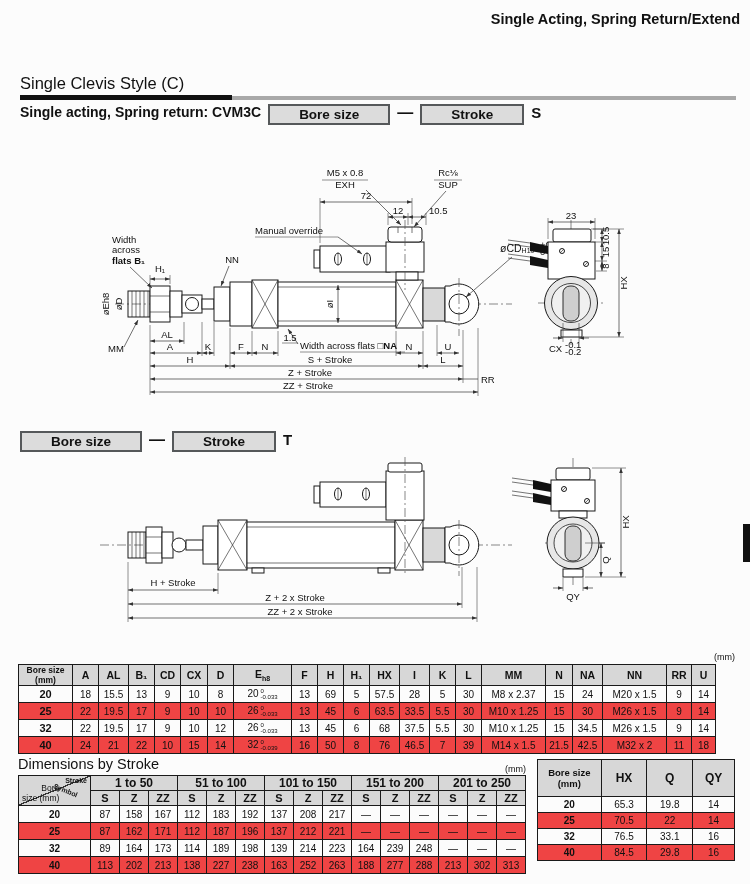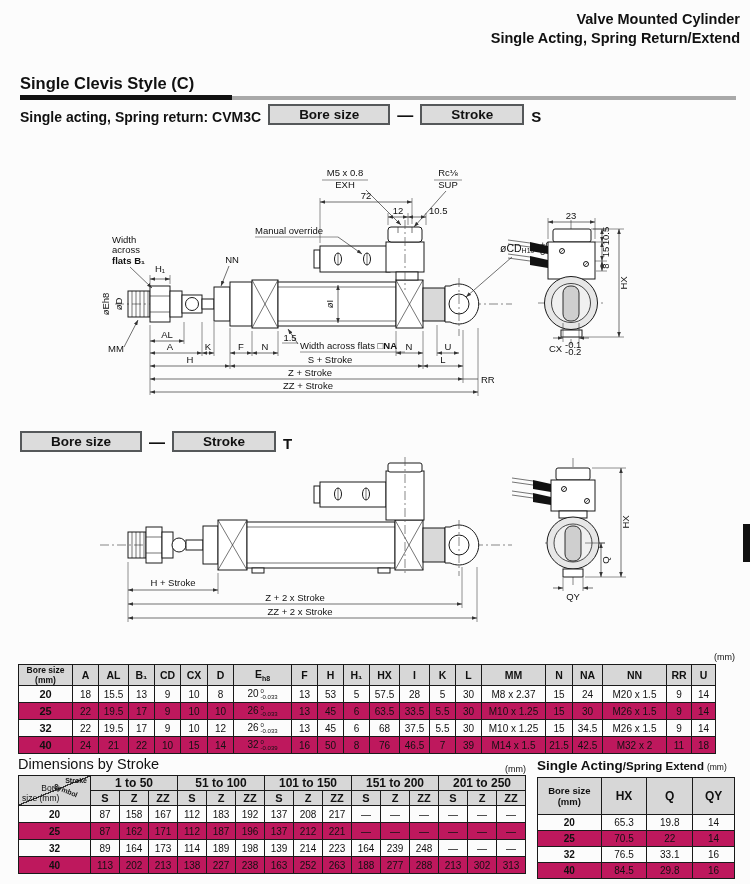--- a/index.html
+++ b/index.html
@@ -7,27 +7,27 @@
 
   
   .hdr{position:absolute;top:10px;right:10px;display:flex;align-items:flex-end;gap:9px}
   .hdr-sub{text-align:right;font-weight:bold;font-size:14.5px;line-height:1.3}
   .series{font-style:italic;font-weight:bold;line-height:.85;white-space:nowrap}
   .series .s1{font-size:24px}
   .series .s2{font-size:35px;letter-spacing:-1px}
 
   
   .sec{position:absolute;left:20px;top:74px;width:716px}
-  .sec-title{font-weight:bold;font-size:16.5px}
+  .sec-title{font-weight:normal;font-size:16.5px}
   .sec-bar{display:flex;align-items:flex-end;margin-top:2px}
   .sec-bar .b1{width:212px;height:5px;background:#111}
   .sec-bar .b2{flex:1;height:4px;background:#a9a9a9}
 
   
-  .order{position:absolute;left:20px;display:flex;align-items:flex-end;gap:7px;font-weight:bold;font-size:14px;white-space:nowrap}
+  .order{position:absolute;left:20px;display:flex;align-items:flex-start;gap:7px;font-weight:bold;font-size:14px;white-space:nowrap}
   .o1{top:104px}.o2{top:431px}
   .obox{display:inline-block;border:2px solid #55585a;background:#dcdcdc;font-size:13.5px;font-weight:bold;text-align:center;padding:1px 0;width:118px}
   .obox.stroke{width:100px}
   .odash{font-size:16px}
   .osuf{font-size:15px}
 
   svg{position:absolute;left:15px}
   #svg1{top:130px}
   #svg2{top:450px}
   svg text{fill:#111;font-size:9.5px}
@@ -42,21 +42,21 @@
   .blk{fill:#111;stroke:none}
 
   .ptab{position:absolute;right:0;top:524px;width:7px;height:38px;background:#111}
   .unit-main{position:absolute;top:652px;right:15px;font-size:9px}
 
   
   table{border-collapse:collapse;table-layout:fixed}
   .dim-table th,.dim-table td{border:1px solid #1a1a1a;text-align:center;vertical-align:middle;padding:0;height:16px;font-size:10px;overflow:hidden}
   .dim-table thead th{background:#d7d7d7;font-size:10.5px;font-weight:bold}
   .dim-table thead th.borehead{font-size:8.5px}
-  tr.alt{background:#be185d}
+  tr.alt{background:#ef4444}
   td.bore{font-weight:bold;font-size:11px}
   .tolstack{display:inline-flex;flex-direction:column;justify-content:center;vertical-align:middle;margin-left:2px;font-size:6px;line-height:6px;text-align:left}
   sub.small{font-size:7px}
 
   .tblwrap-main{position:absolute;left:18px;top:664px}
 
   .strokewrap{position:absolute;left:18px;top:756px;width:512px}
   .stroke-title{font-weight:normal;font-size:14.5px}
   .stroke-unit{position:absolute;right:4px;top:8px;font-size:9px}
   #stroke-table{margin-top:3px}
@@ -80,21 +80,20 @@
   #ext-table th,#ext-table td{border:1px solid #1a1a1a;text-align:center;padding:0}
   #ext-table thead th{background:#d7d7d7;font-weight:bold;font-size:12px;height:36px}
   #ext-table thead th.bh{font-size:9.5px;white-space:pre-line;font-weight:bold}
   #ext-table td{height:15px;font-size:10px}
 </style>
 </head>
 <body>
 
 <div class="hdr">
   <div class="hdr-sub">
-    <div>Valve Mounted Cylinder</div>
     <div>Single Acting, Spring Return/Extend</div>
   </div>
 </div>
 
 <div class="sec">
   <div class="sec-title">Single Clevis Style (C)</div>
   <div class="sec-bar">
       <div class="b1"></div>
       <div class="b2"></div>
     </div>
@@ -451,21 +450,21 @@
           <td>15.5</td>
           <td>13</td>
           <td>9</td>
           <td>10</td>
           <td>8</td>
           <td><span>20</span><span class="tolstack">
               <div>0</div>
               <div>-0.033</div>
             </span></td>
           <td>13</td>
-          <td>53</td>
+          <td>69</td>
           <td>5</td>
           <td>57.5</td>
           <td>28</td>
           <td>5</td>
           <td>30</td>
           <td>M8 x 2.37</td>
           <td>15</td>
           <td>24</td>
           <td>M20 x 1.5</td>
           <td>9</td>
@@ -681,23 +680,20 @@
           <td>288</td>
           <td>213</td>
           <td>302</td>
           <td>313</td>
         </tr>
       </tbody>
   </table>
 </div>
 
 <div class="extwrap">
-  <div class="ext-title">
-    <span class="t1">Single Acting</span><span class="t2">/Spring Extend</span><span class="t3">(mm)</span>
-  </div>
   <table id="ext-table">
     <colgroup>
         <col style="width:64px">
         <col style="width:46px">
         <col style="width:46px">
         <col style="width:42px">
       </colgroup>
     <thead>
         <tr id="ext-head">
           <th class="bh">Bore size

